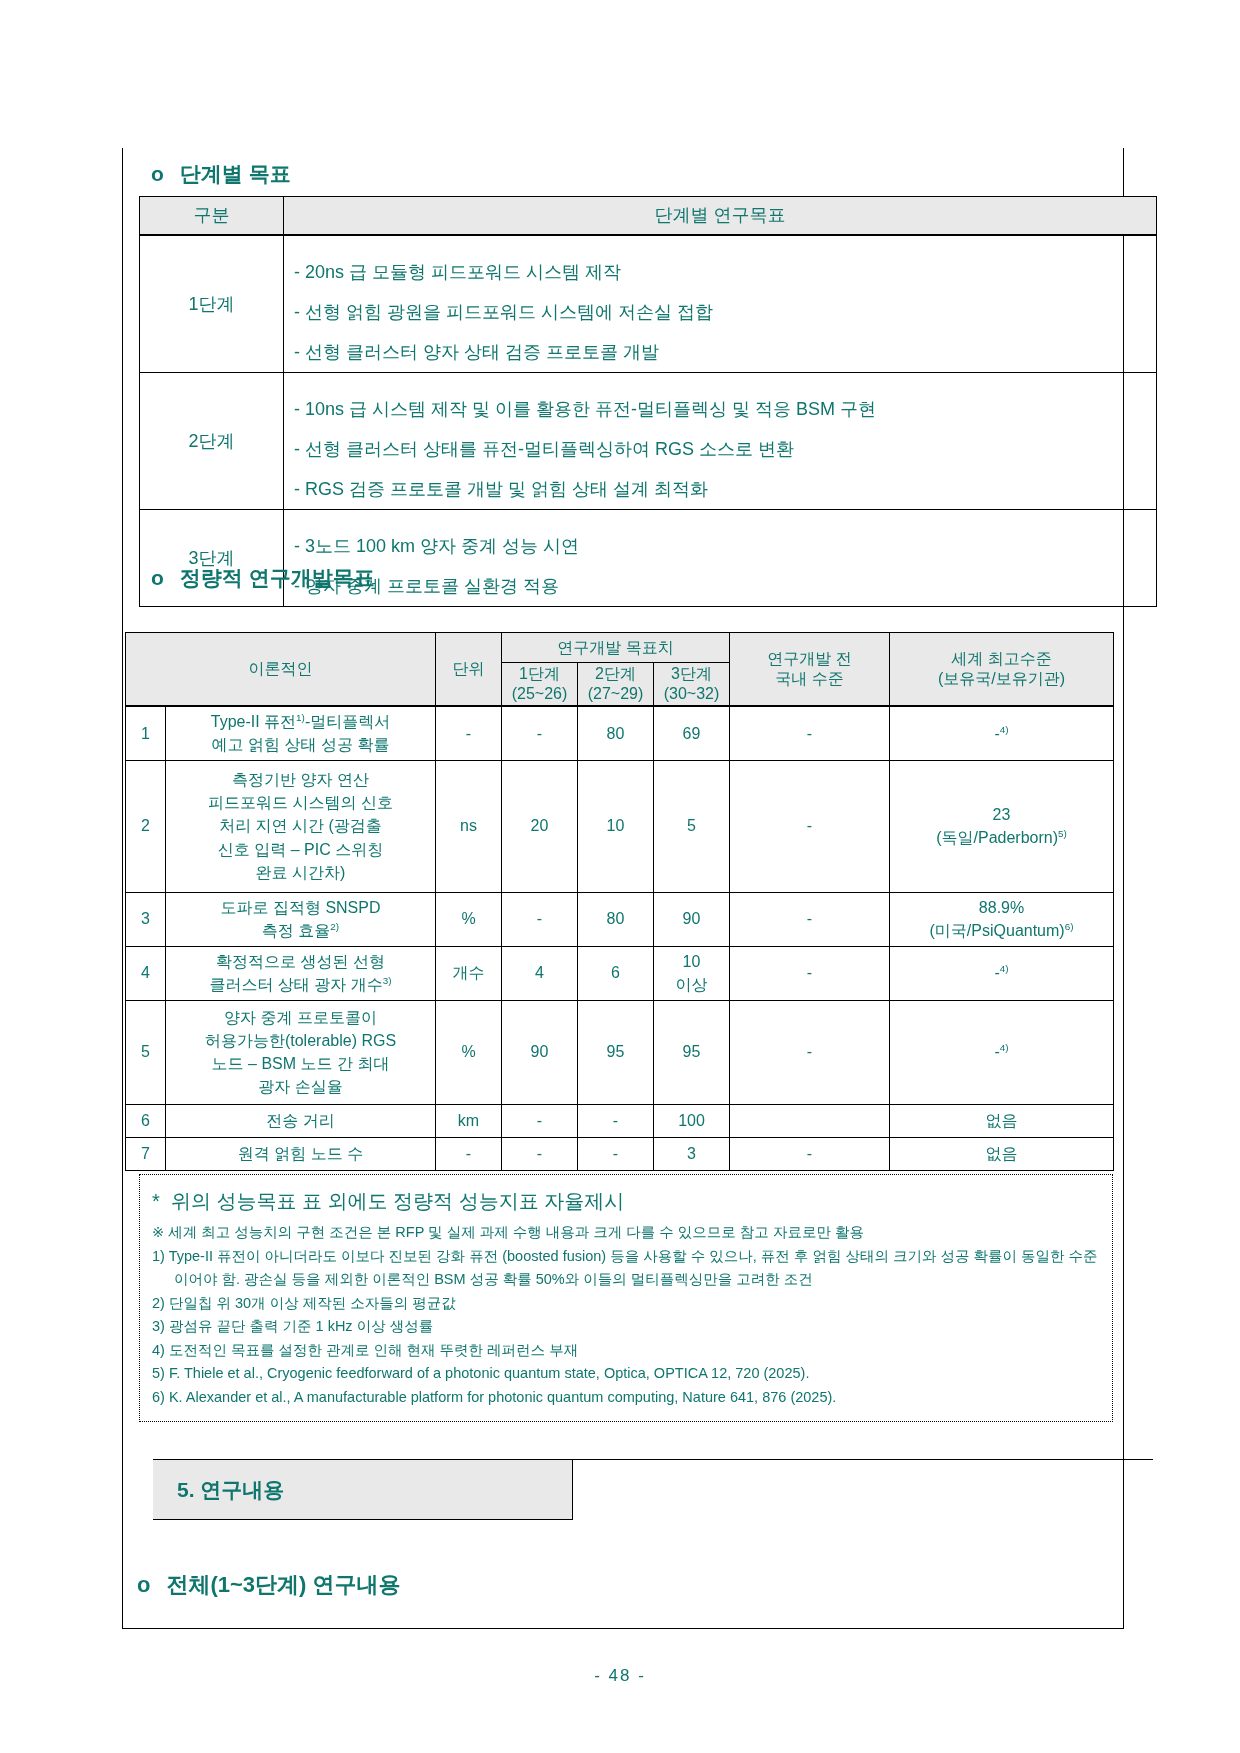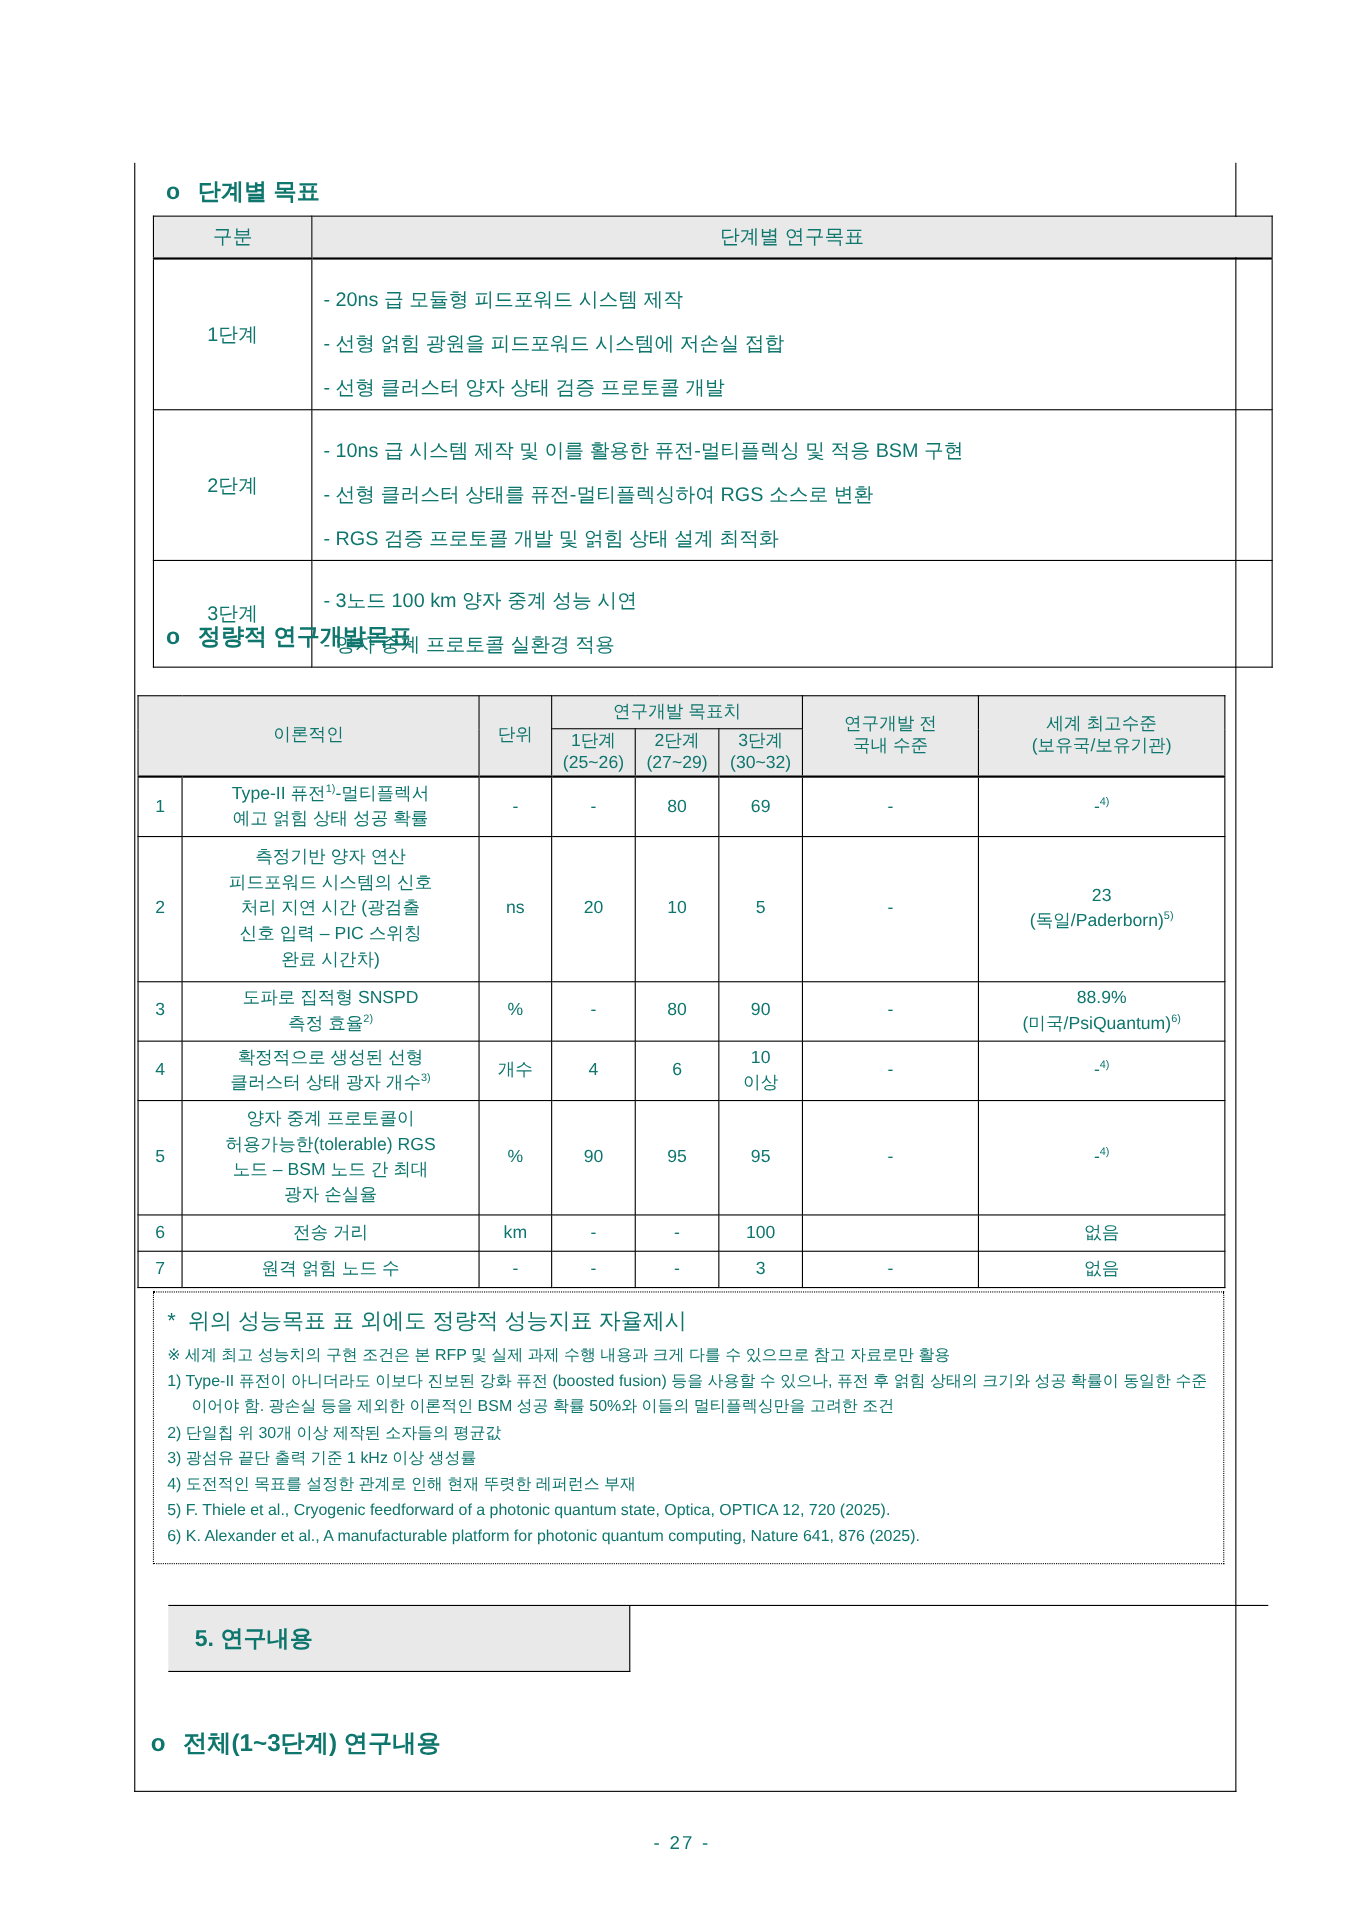--- a/index.html
+++ b/index.html
@@ -220,14 +220,14 @@
         <span>연구내용</span>
       </div>
     </div>
 
     <div class="heading h3">
       <span class="bullet">o</span><span>전체(1~3단계) 연구내용</span>
     </div>
 
   </div>
 
-  <div class="pagenum">- 27 -</div>
+  <div class="pagenum">- 48 -</div>
 </div>
 
 </body></html>

